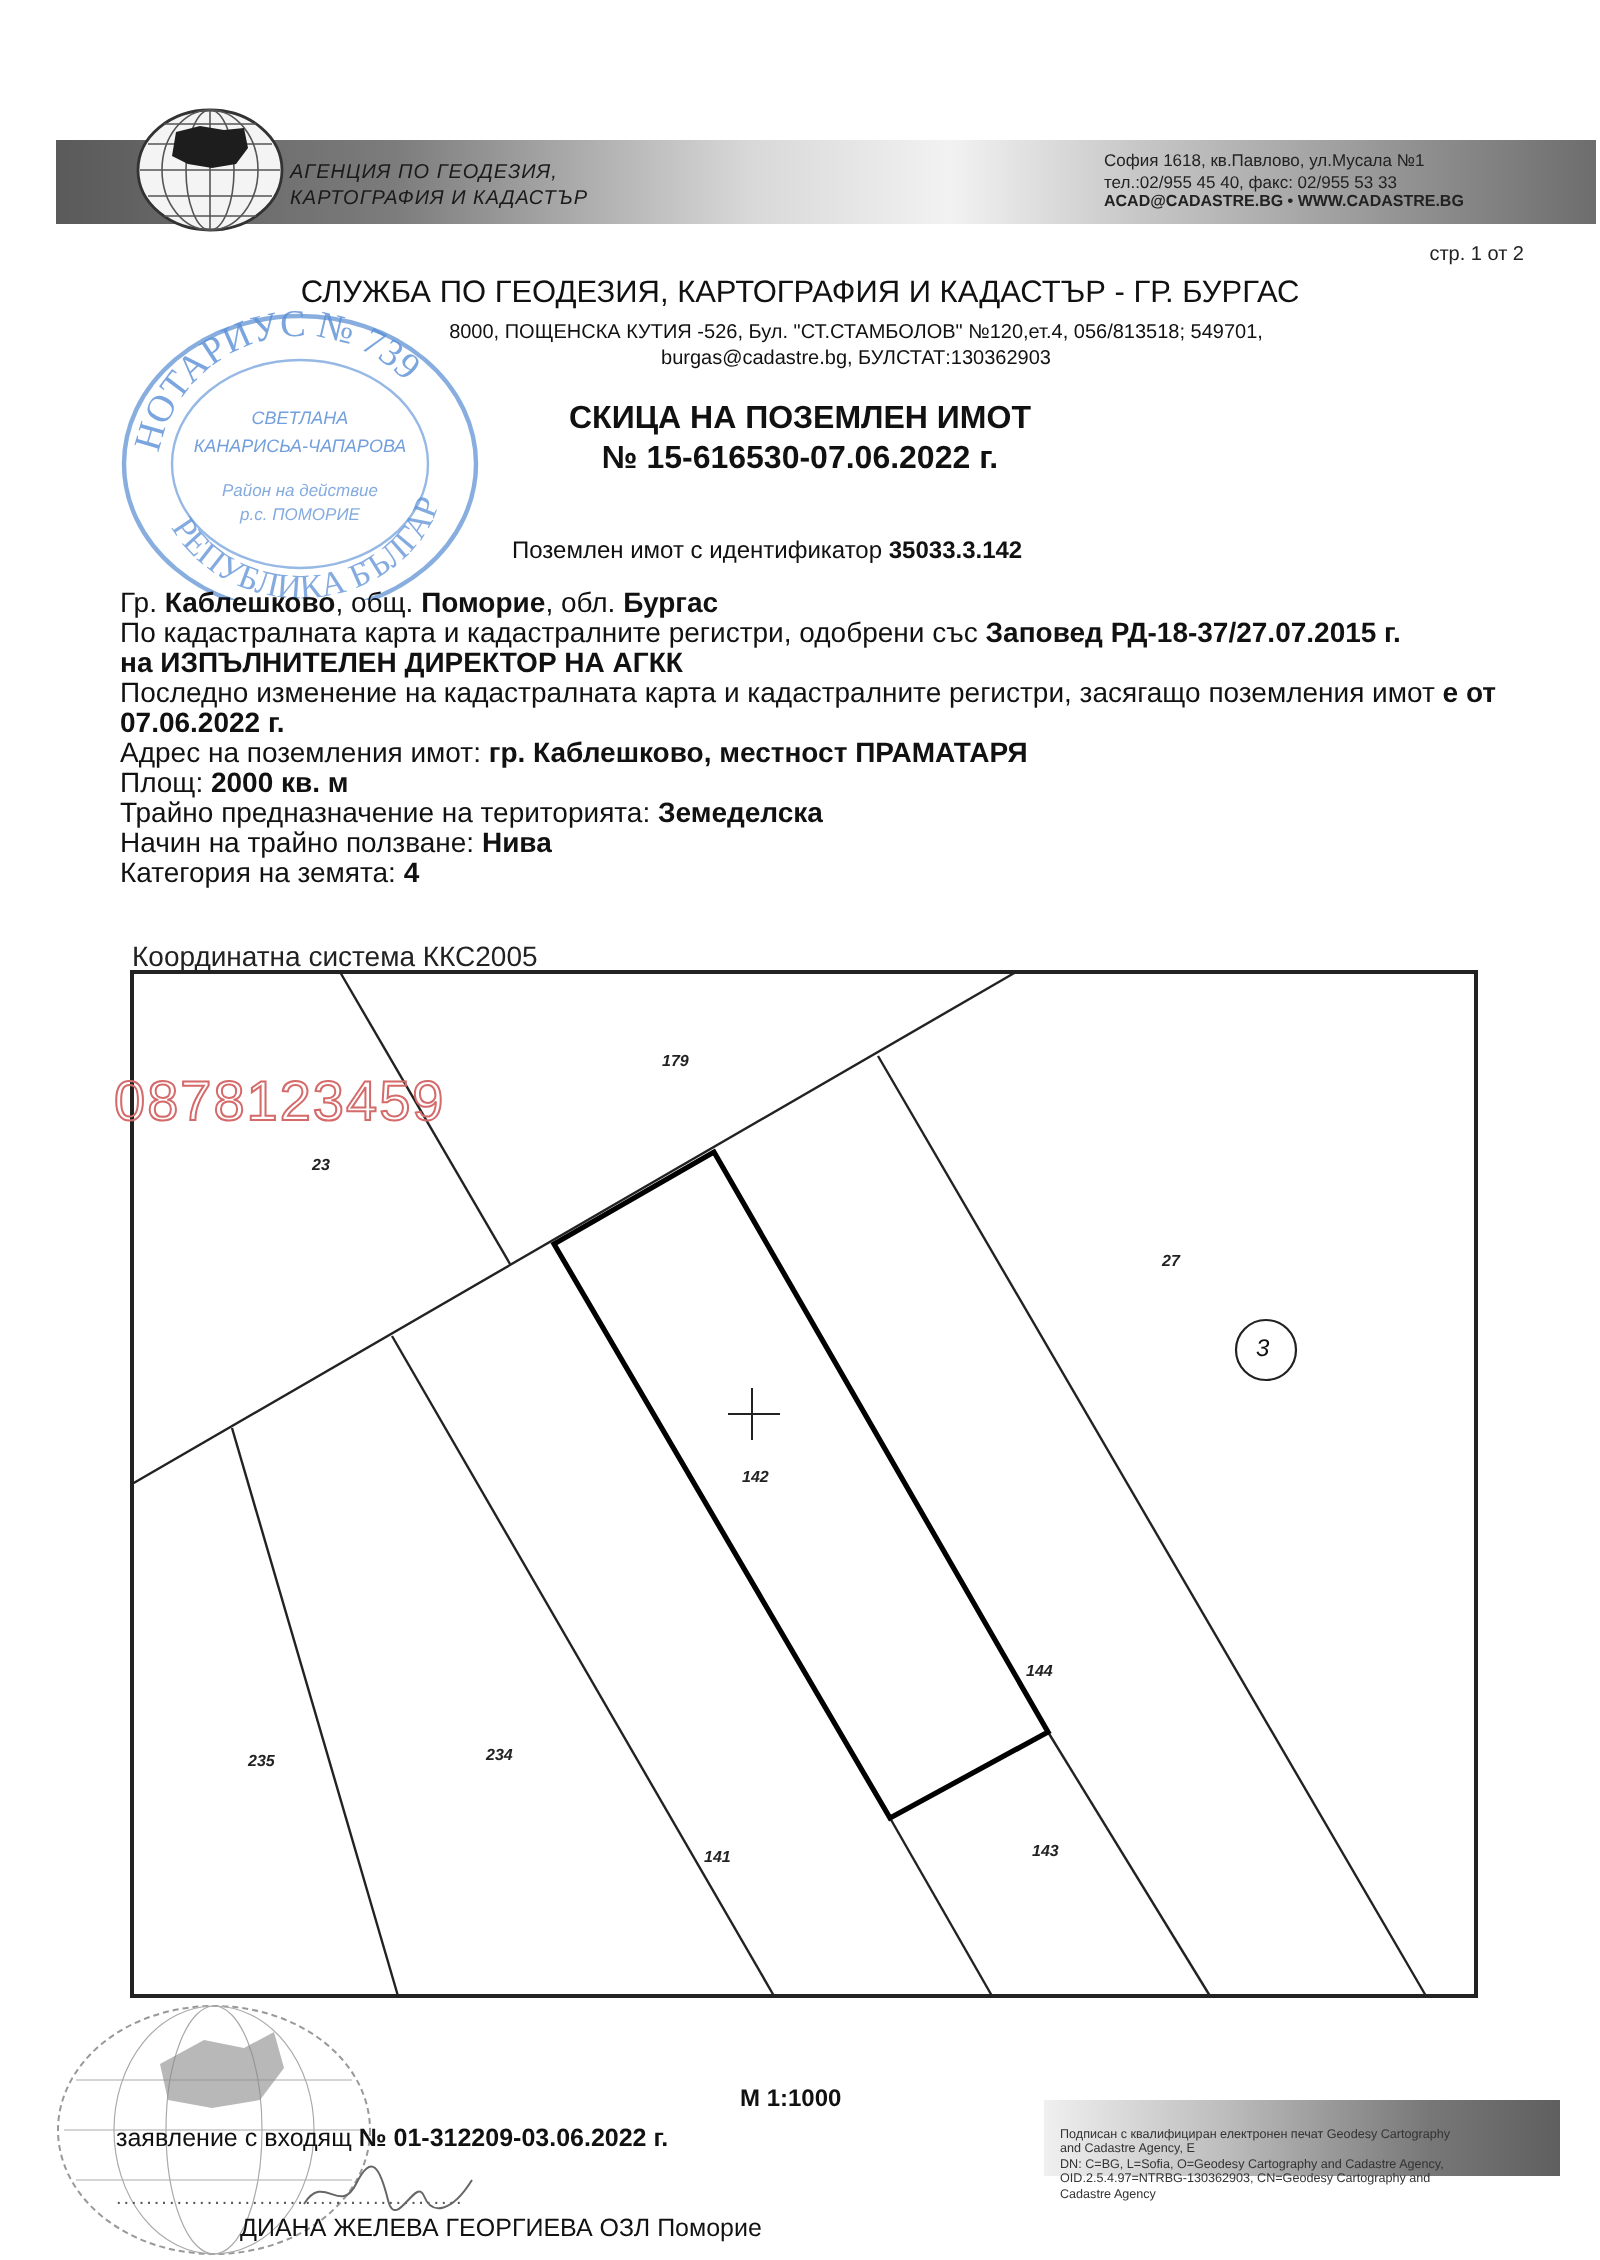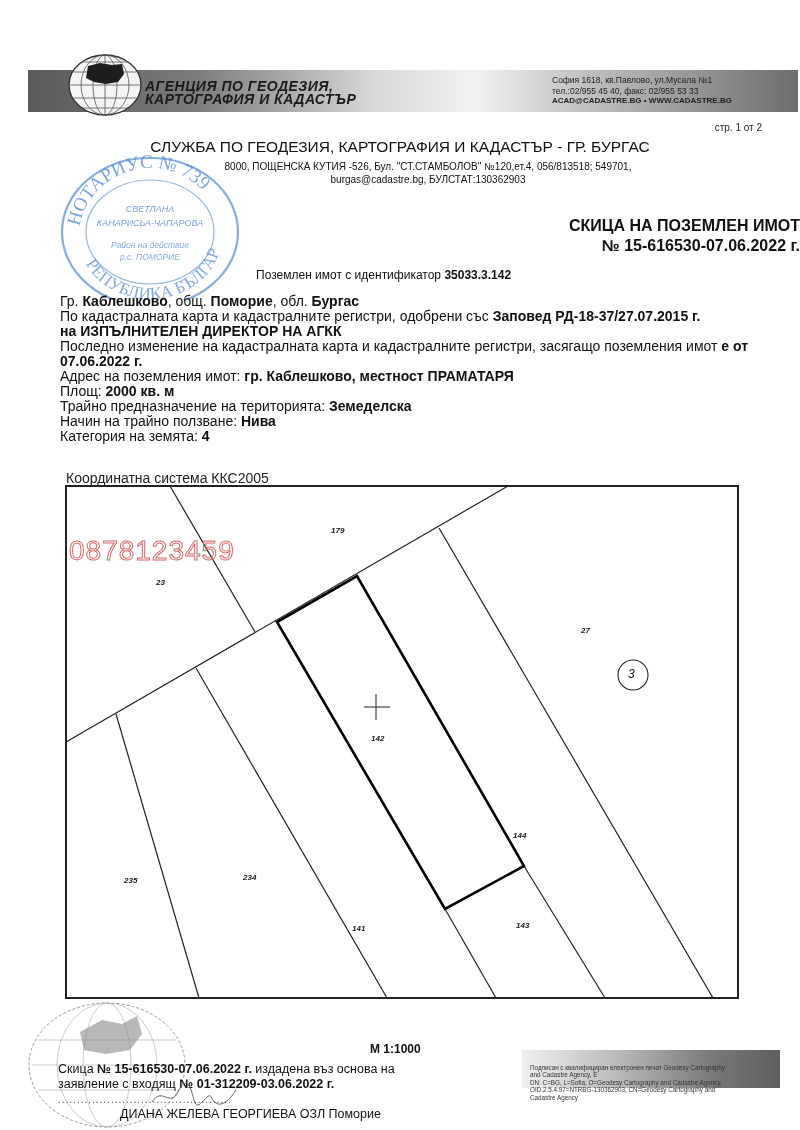--- a/index.html
+++ b/index.html
@@ -1,31 +1,31 @@
 <!DOCTYPE html>
 <html><head>
 <meta charset="utf-8">
 <style>
   html, body { margin: 0; padding: 0; background: #ffffff; }
   body { width: 800px; height: 1130px; position: relative; overflow: hidden; font-family: "Liberation Sans", sans-serif; color: #111; }
   .abs { position: absolute; }
   .header-band { left: 28px; top: 70px; width: 770px; height: 42px; background: linear-gradient(90deg, #5a5a5a 0%, #7c7c7c 22%, #d8d8d8 45%, #f2f2f2 58%, #c8c8c8 70%, #6d6d6d 100%); }
-  .agency-title { left: 145px; top: 80px; font-size: 14px; font-weight: bold; font-style: italic; color: #1a1a1a; letter-spacing: 0.5px; line-height: 13px; }
+  .agency-title { left: 145px; top: 80px; font-size: 10px; font-weight: normal; font-style: italic; color: #1a1a1a; letter-spacing: 0.5px; line-height: 13px; }
   .contact-block { left: 552px; top: 75px; font-size: 8.5px; line-height: 10.5px; color: #222; }
   .contact-block .email { font-weight: bold; font-size: 8px; }
   .page-num { right: 38px; top: 122px; font-size: 10px; color: #222; }
   .service-title { left: 0; width: 800px; top: 138px; text-align: center; font-size: 15.5px; color: #111; box-sizing: border-box; }
   .service-address { left: 0; width: 800px; top: 160px; text-align: center; font-size: 10px; line-height: 13px; padding-left: 56px; box-sizing: border-box; }
-  .sketch-title { left: 0; width: 800px; top: 216px; text-align: right; font-size: 16px; font-weight: bold; line-height: 20px; box-sizing: border-box; }
+  .sketch-title { left: 0; width: 800px; top: 200px; text-align: center; font-size: 16px; font-weight: bold; line-height: 20px; box-sizing: border-box; }
   .identifier { left: 256px; top: 268px; font-size: 12px; }
   .info { left: 60px; top: 294px; font-size: 14px; line-height: 15px; width: 720px; }
   .info b { font-weight: bold; }
   .coord-label { left: 66px; top: 470px; font-size: 14px; color: #222; }
   .map { left: 0; top: 0; }
-  .watermark { left: 69px; top: 535px; font-size: 28px; color: transparent; -webkit-text-stroke: 1px #d46a6a; letter-spacing: 1px; font-family: "Liberation Sans", sans-serif; }
+  .watermark { left: 57px; top: 535px; font-size: 28px; color: transparent; -webkit-text-stroke: 1px #d46a6a; letter-spacing: 1px; font-family: "Liberation Sans", sans-serif; }
   .parcel-label { font-size: 8px; font-style: italic; font-weight: bold; color: #222; }
   .scale { left: 370px; top: 1002px; font-size: 12px; font-weight: bold; margin-top: 40px; }
   .footer-text { left: 58px; top: 1062px; font-size: 12.5px; line-height: 15px; }
   .footer-text b { font-weight: bold; }
   .dots { left: 58px; top: 1094px; font-size: 10px; color: #555; letter-spacing: 1px; }
   .signer { left: 120px; top: 1107px; font-size: 12.5px; }
   .sign-band { left: 522px; top: 1050px; width: 258px; height: 38px; background: linear-gradient(90deg, #f0f0f0 0%, #bdbdbd 35%, #777 75%, #5f5f5f 100%); }
   .sign-text { left: 530px; top: 1064px; font-size: 6.3px; line-height: 7.4px; color: #333; width: 250px; }
   .stamp { left: 50px; top: 150px; width: 200px; height: 150px; }
 </style>
@@ -168,23 +168,20 @@
     <ellipse cx="85" cy="75" rx="24" ry="62"></ellipse>
     <line x1="10" y1="75" x2="160" y2="75"></line>
     <line x1="16" y1="50" x2="154" y2="50"></line>
     <line x1="16" y1="100" x2="154" y2="100"></line>
   </g>
   <path d="M58 42 L80 30 L100 34 L115 26 L120 44 L108 60 L84 64 L62 60 Z" fill="#888" opacity="0.6"></path>
 </svg>
 
 <div class="abs footer-text">
   <div>
-    <span>Скица </span><b>№ 15-616530-07.06.2022 г.</b><span> издадена въз основа на</span>
-  </div>
-  <div>
     <span>заявление с входящ </span><b>№ 01-312209-03.06.2022 г.</b>
   </div>
 </div>
 <div class="abs dots">..............................................</div>
 <svg class="abs" style="left:150px; top:1080px;" width="90" height="30" viewBox="0 0 90 30">
   <path d="M2 22 C 12 6, 20 28, 28 12 S 40 4, 44 20 S 58 8, 62 18 S 76 26, 86 10" fill="none" stroke="#666" stroke-width="1"></path>
 </svg>
 <div class="abs signer">ДИАНА ЖЕЛЕВА ГЕОРГИЕВА ОЗЛ Поморие</div>
 
 <div class="abs sign-band"></div>

